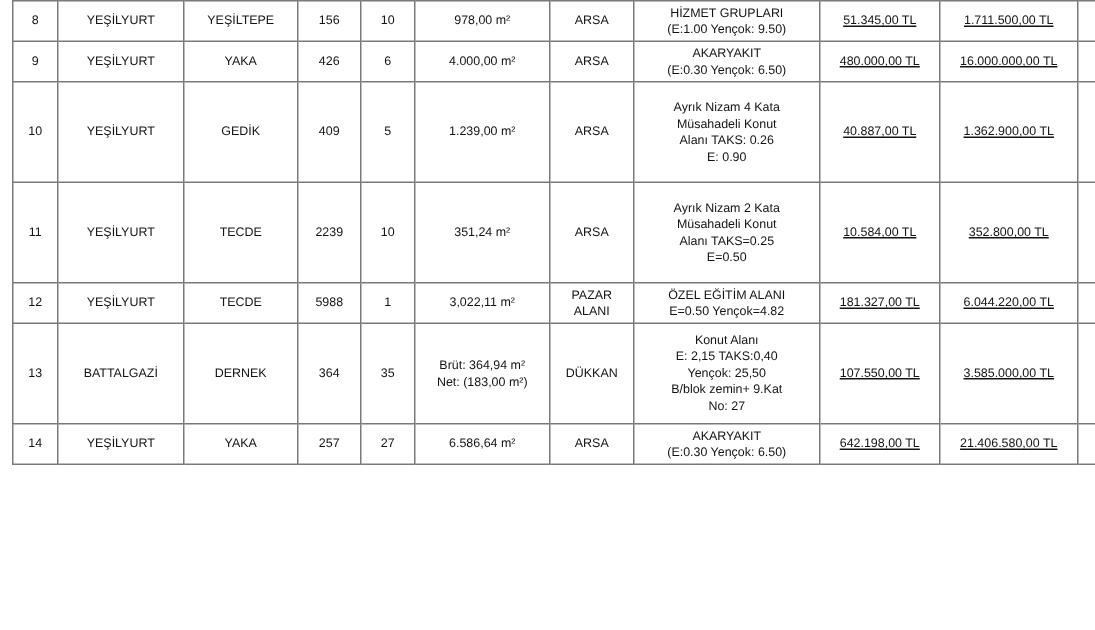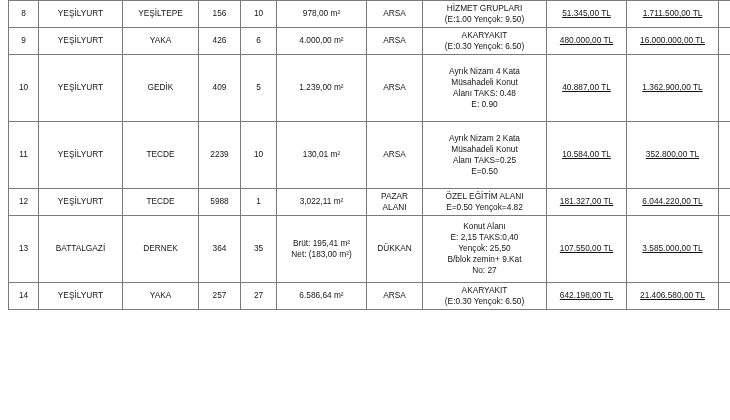--- a/index.html
+++ b/index.html
@@ -135,38 +135,38 @@
           <td>5</td>
           <td class="alan-cell cell-lines">
             <div>1.239,00 m²</div>
           </td>
           <td class="cell-lines">
             <div>ARSA</div>
           </td>
           <td class="imar-cell cell-lines">
             <div>Ayrık Nizam 4 Kata</div>
             <div>Müsahadeli Konut</div>
-            <div>Alanı TAKS: 0.48</div>
+            <div>Alanı TAKS: 0.26</div>
             <div>E: 0.90</div>
           </td>
           <td class="nowrap">40.887,00 TL</td>
           <td class="nowrap">1.362.900,00 TL</td>
           <td class="tarih-cell cell-lines">
             <div>26/07/2022-</div>
             <div>Saat:14:30</div>
           </td>
         </tr>
         <tr class="row-tall">
           <td>11</td>
           <td>YEŞİLYURT</td>
           <td>TECDE</td>
           <td>2239</td>
           <td>10</td>
           <td class="alan-cell cell-lines">
-            <div>130,01 m²</div>
+            <div>351,24 m²</div>
           </td>
           <td class="cell-lines">
             <div>ARSA</div>
           </td>
           <td class="imar-cell cell-lines">
             <div>Ayrık Nizam 2 Kata</div>
             <div>Müsahadeli Konut</div>
             <div>Alanı TAKS=0.25</div>
             <div>E=0.50</div>
           </td>
@@ -201,21 +201,21 @@
             <div>Saat:14:30</div>
           </td>
         </tr>
         <tr class="row-tall">
           <td>13</td>
           <td>BATTALGAZİ</td>
           <td>DERNEK</td>
           <td>364</td>
           <td>35</td>
           <td class="alan-cell cell-lines">
-            <div>Brüt: 195,41 m²</div>
+            <div>Brüt: 364,94 m²</div>
             <div>Net: (183,00 m²)</div>
           </td>
           <td class="cell-lines">
             <div>DÜKKAN</div>
           </td>
           <td class="imar-cell cell-lines">
             <div>Konut Alanı</div>
             <div>E: 2,15 TAKS:0,40</div>
             <div>Yençok: 25,50</div>
             <div>B/blok zemin+ 9.Kat</div>

